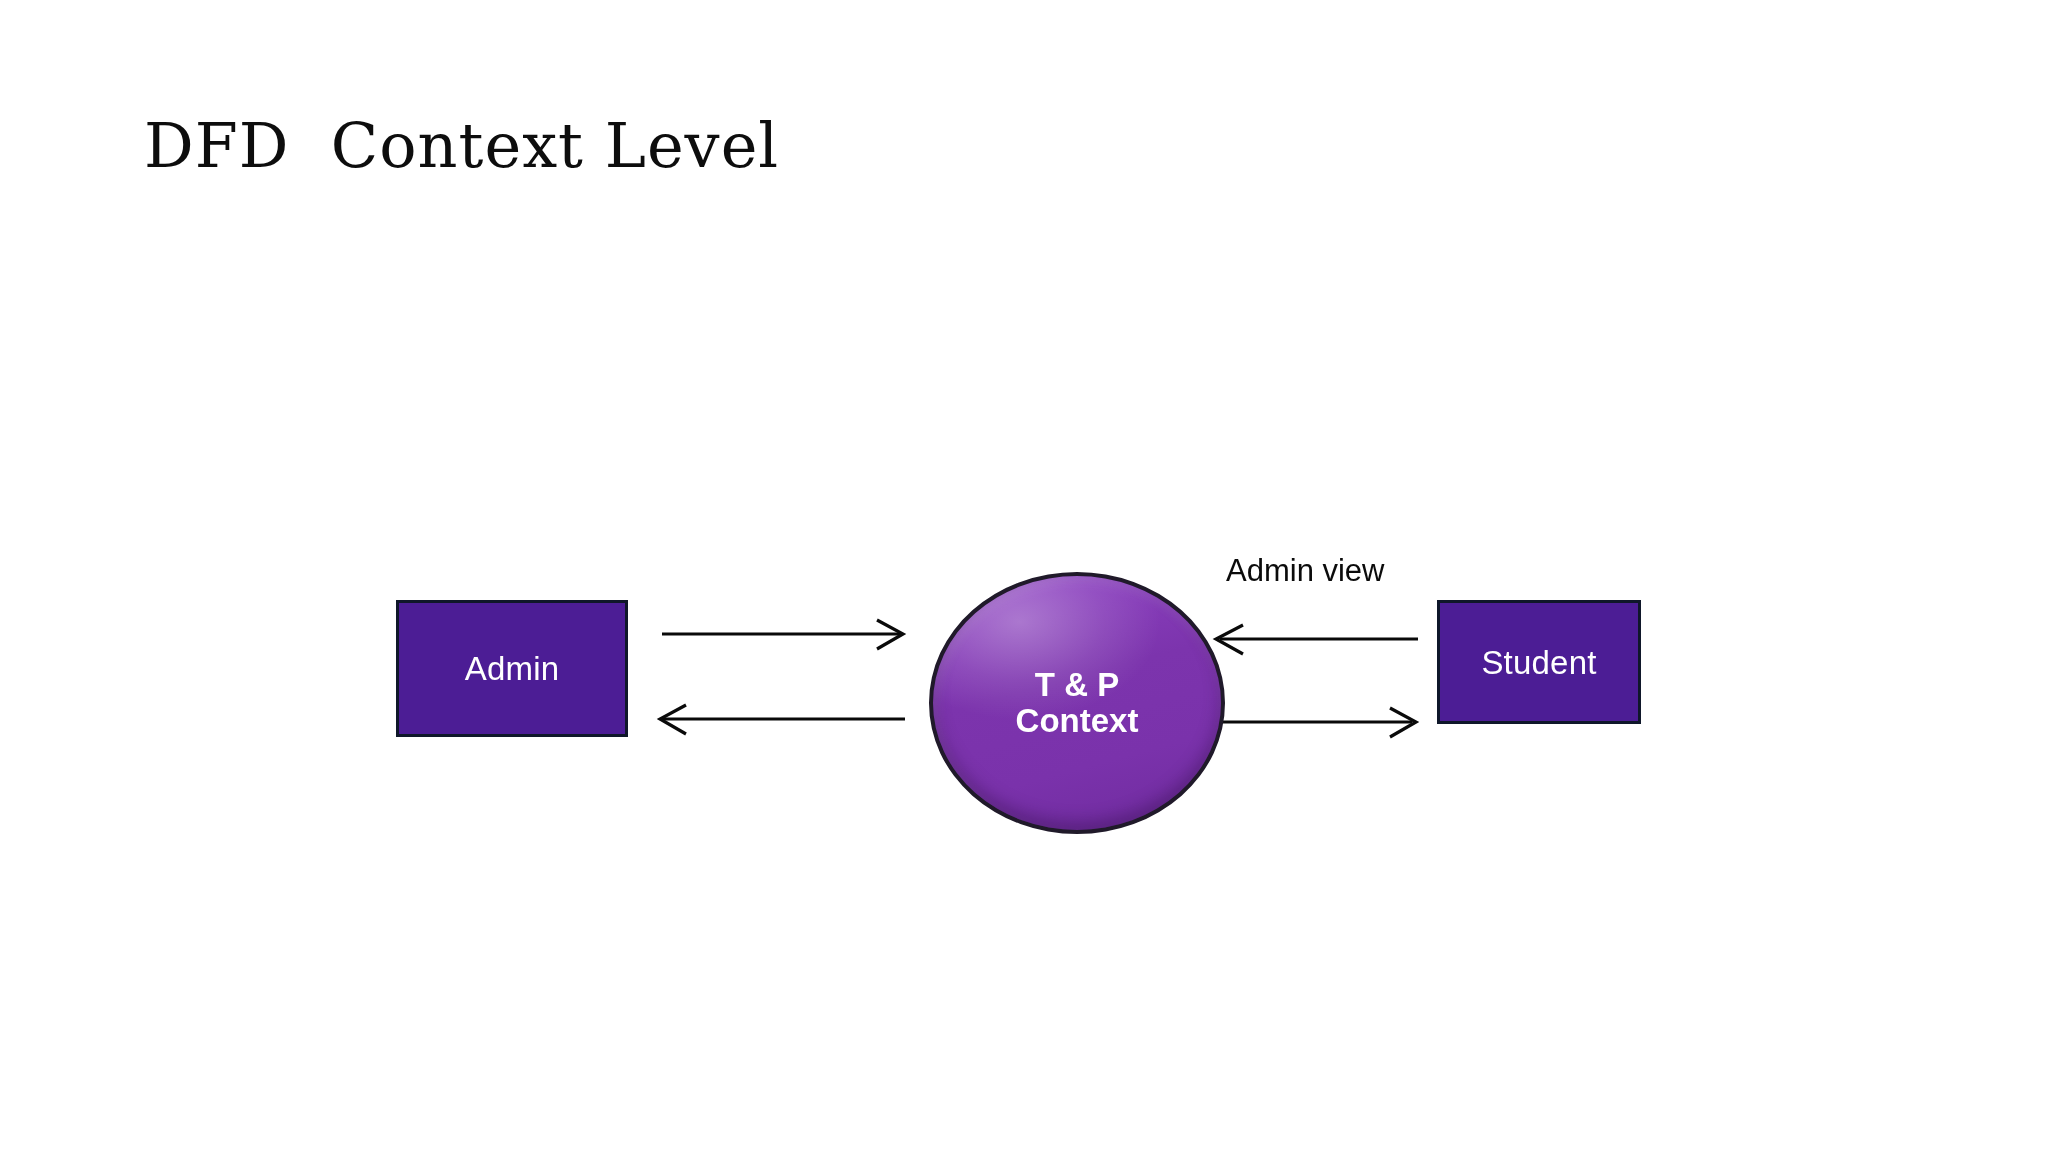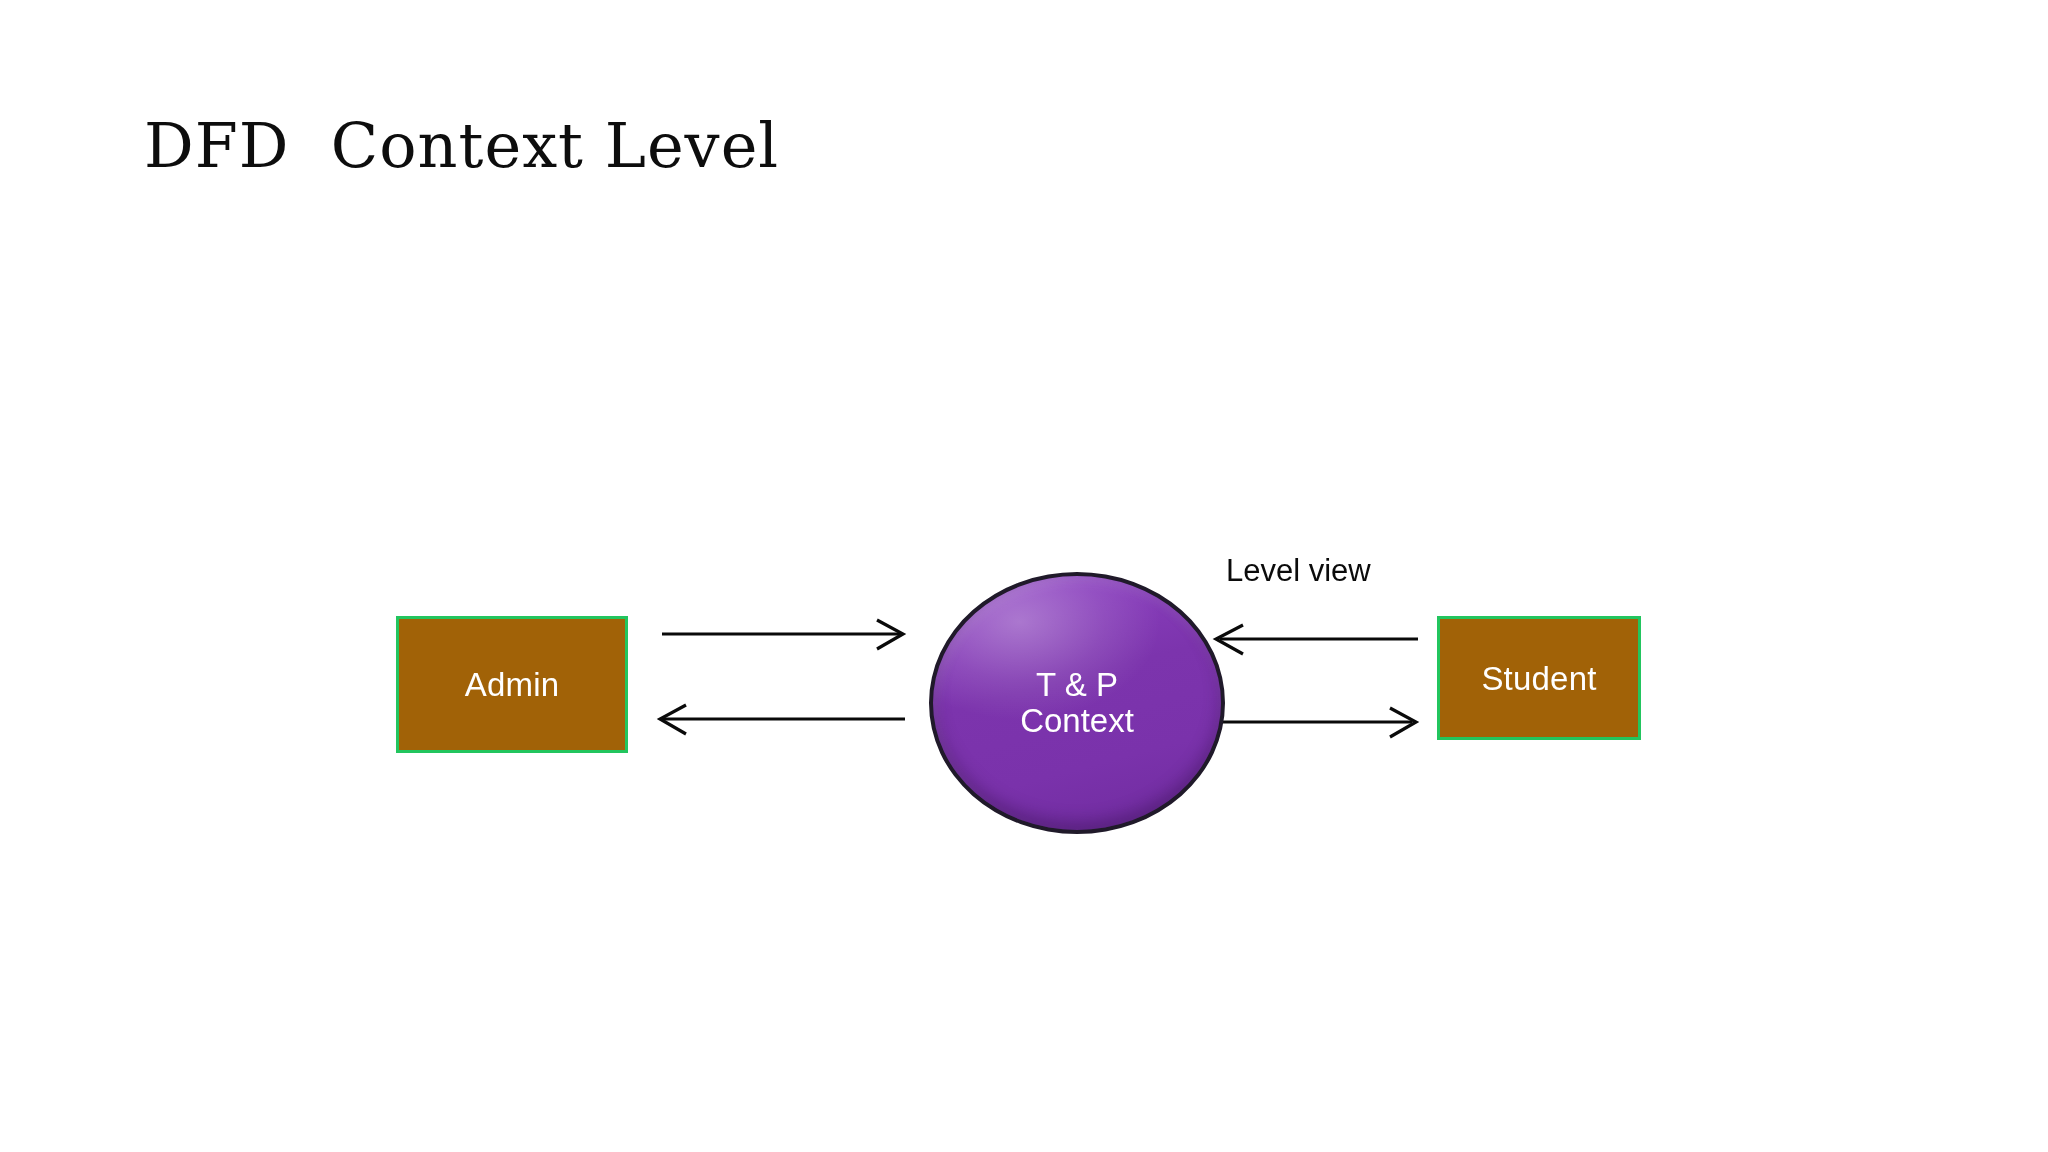--- a/index.html
+++ b/index.html
@@ -36,26 +36,25 @@
     line-height: 1.1;
     color: #0d0d0d;
     letter-spacing: 1px;
     white-space: pre;
   }
 
   
   .entity-box {
     position: absolute;
     box-sizing: border-box;
-    background: #a16207;
-    border: 3px solid #22c55e;
+    background: #4c1d95;
+    border: 3px solid #0f172a;
     display: flex;
     align-items: center;
     justify-content: center;
-    margin-top: 16px;
   }
   .entity-label {
     color: #ffffff;
     font-family: "Liberation Sans", sans-serif;
     font-size: 33px;
     font-weight: 400;
     line-height: 1;
     letter-spacing: 0.2px;
   }
   #entity-admin {
@@ -96,21 +95,21 @@
     flex-direction: column;
     align-items: center;
     justify-content: center;
     box-shadow: inset 0 -8px 16px rgba(40,10,60,0.35),
                 inset 3px 6px 12px rgba(255,255,255,0.12);
   }
   .process-line {
     color: #ffffff;
     font-family: "Liberation Sans", sans-serif;
     font-size: 33px;
-    font-weight: 400;
+    font-weight: 700;
     line-height: 1.08;
     text-align: center;
     white-space: pre;
   }
 
   
   .flow-label {
     position: absolute;
     color: #0b0b0b;
     font-family: "Liberation Sans", sans-serif;
@@ -182,15 +181,15 @@
 
   <div id="entity-student" class="entity-box">
     <span class="entity-label">Student</span>
   </div>
 
   <div class="process-ellipse">
     <span class="process-line">T &amp; P</span>
     <span class="process-line">Context</span>
   </div>
 
-  <div id="label-only-view" class="flow-label">Level view</div>
+  <div id="label-only-view" class="flow-label">Admin view</div>
 
 </div>
 
 </body></html>

